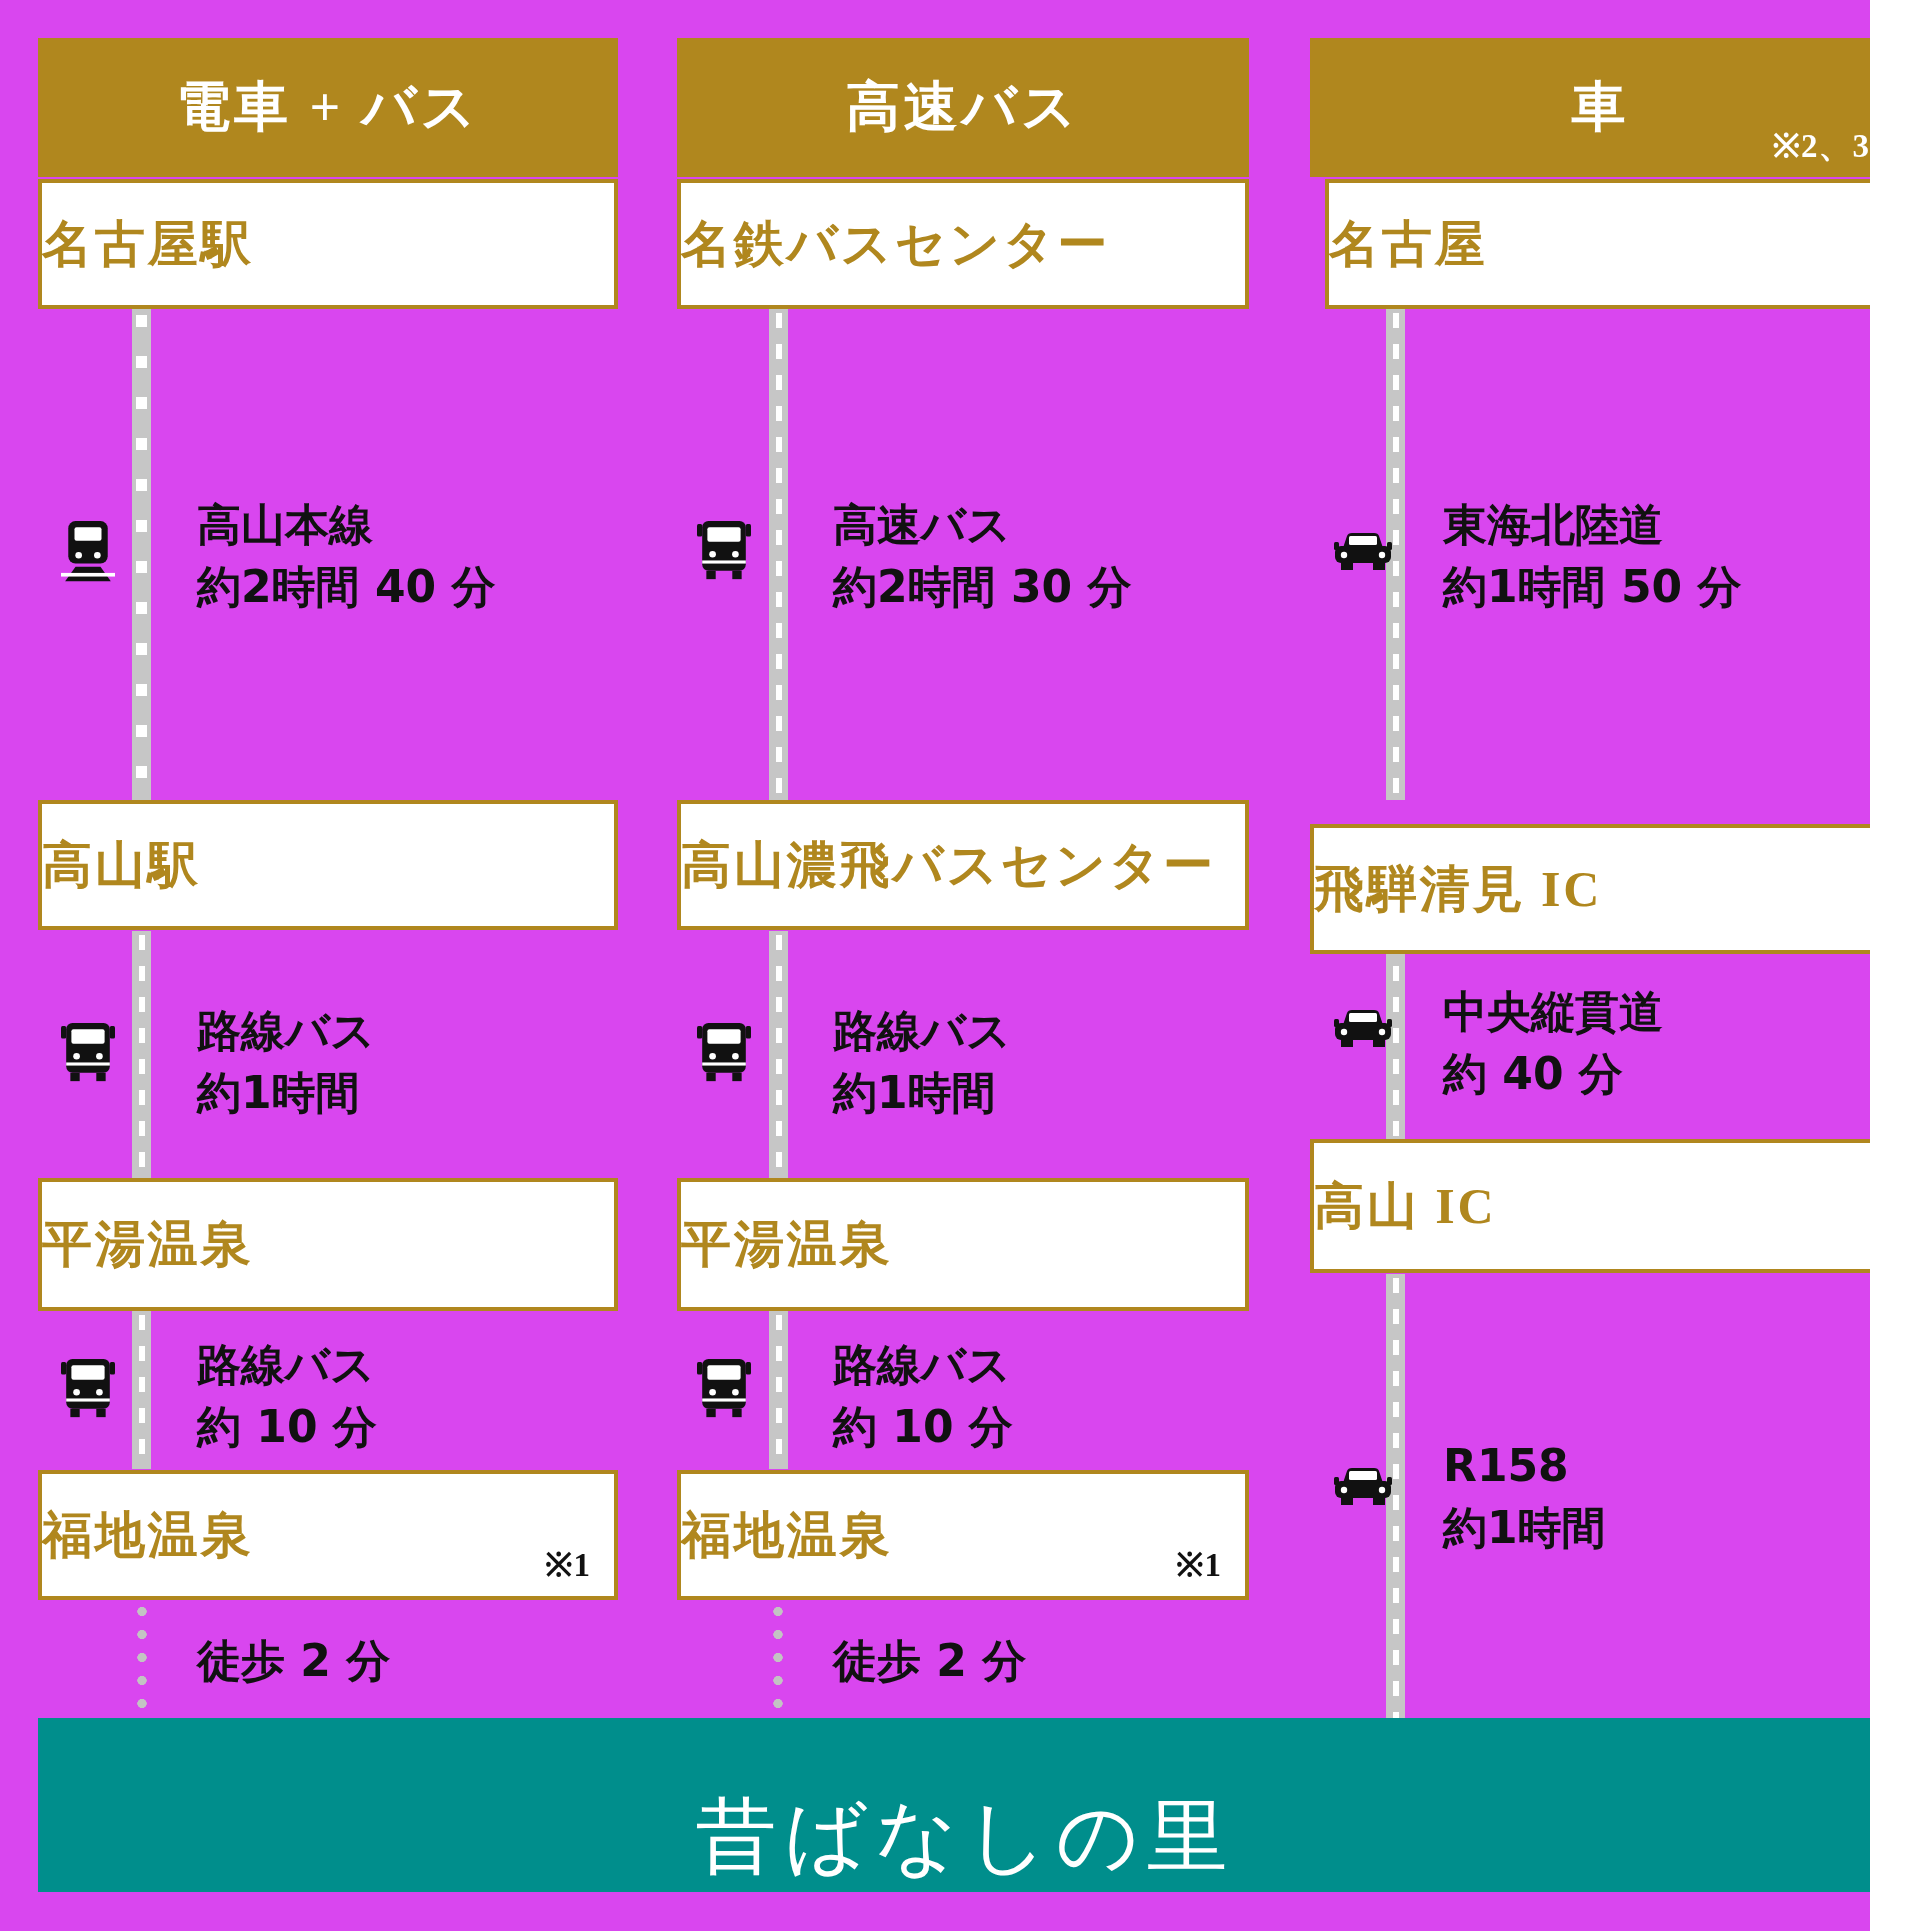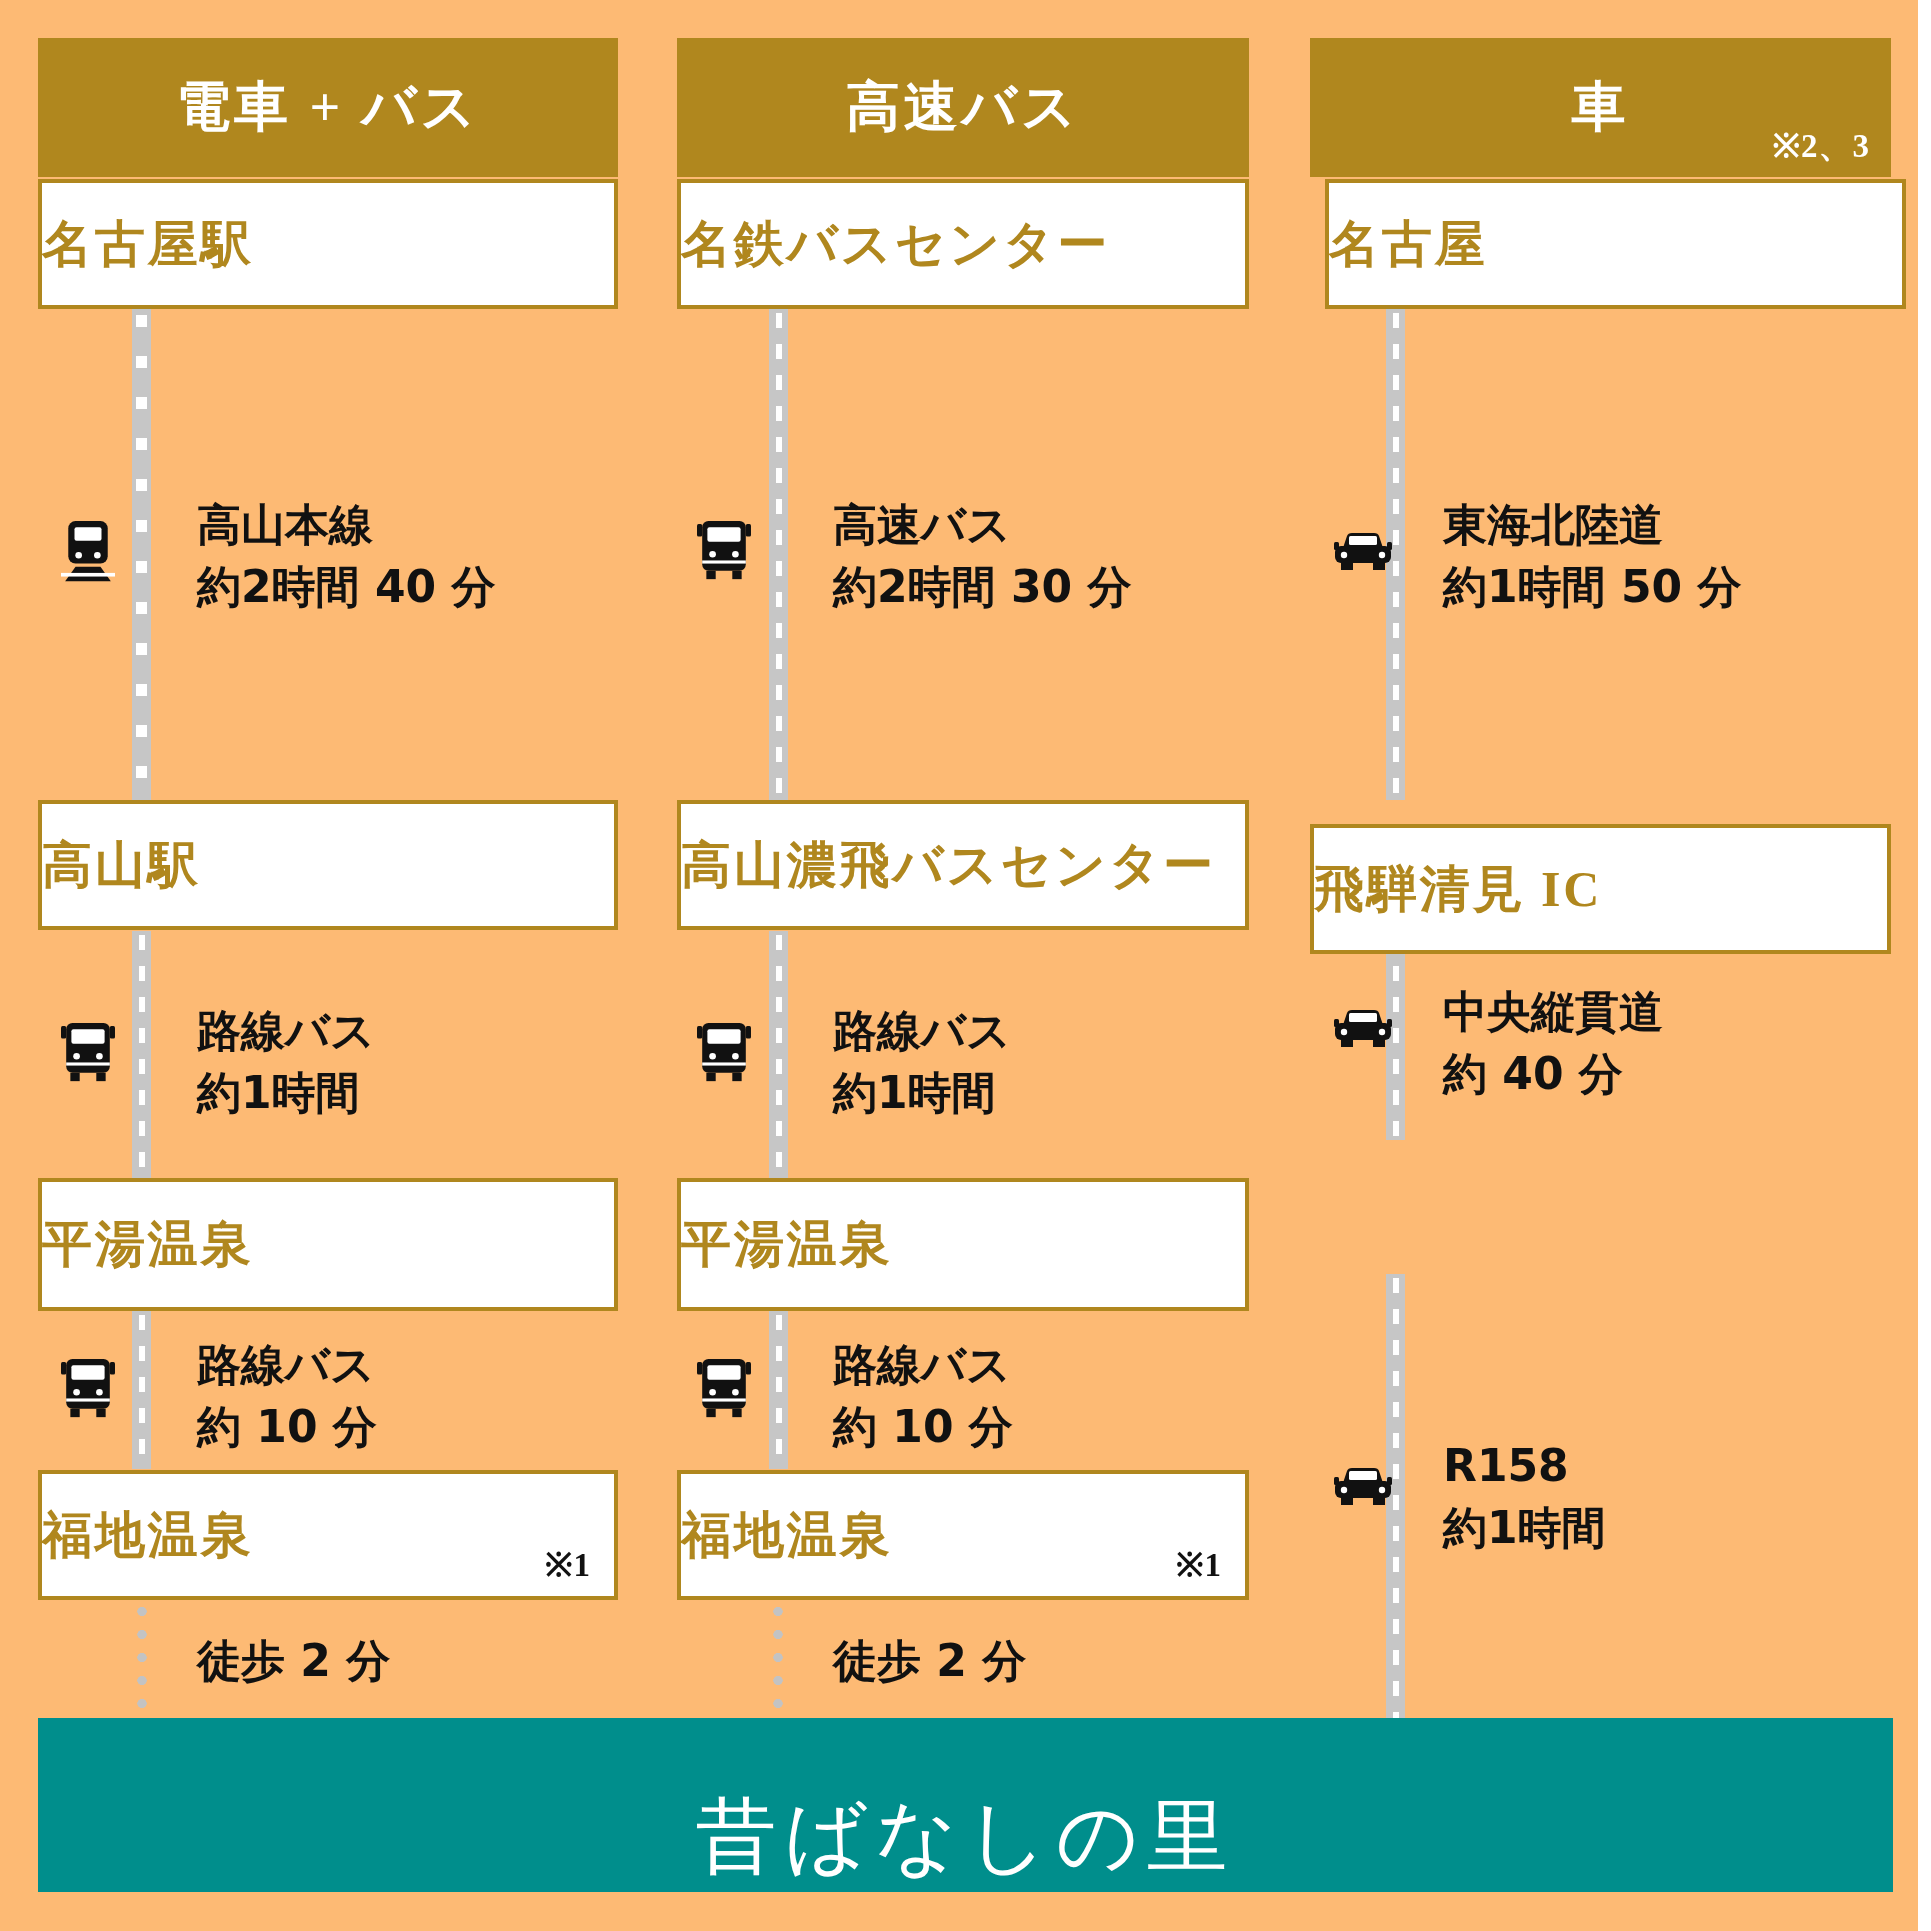--- a/index.html
+++ b/index.html
@@ -1,17 +1,17 @@
 <!DOCTYPE html>
 <html><head>
 <meta charset="utf-8">
 <style>
   html,body{margin:0;padding:0;background:#ffffff;}
-  .page{position:relative;width:1870px;height:1931px;background:#fdba74;overflow:hidden;
-        font-family:"Liberation Sans","DejaVu Sans",sans-serif;padding-left:48px;}
+  .page{position:relative;width:1870px;height:1931px;background:#d946ef;overflow:hidden;
+        font-family:"Liberation Sans","DejaVu Sans",sans-serif;}
 
   
   .hdr{position:absolute;top:38px;height:139px;background:#B0871E;color:#ffffff;
        display:flex;align-items:center;justify-content:center;
        font-family:"Liberation Serif","DejaVu Serif",serif;
        font-size:54px;font-weight:600;letter-spacing:3.9px;}
   .hdr-note{position:absolute;right:21px;bottom:7.7px;font-size:33px;letter-spacing:1px;
             font-weight:600;color:#ffffff;
             font-family:"Liberation Serif","DejaVu Serif",serif;}
 
@@ -219,20 +219,23 @@
 
   <div class="line road" style="left:1386px;top:309px;height:491px;"></div>
   <div class="line road" style="left:1386px;top:931px;height:209px;"></div>
   <div class="line road" style="left:1386px;top:1274px;height:444px;"></div>
 
   <div class="stop" style="left:1310px;top:179px;width:581px;height:130px;margin-left:15px;">
     <span>名古屋</span>
   </div>
   <div class="stop" style="left:1310px;top:800px;width:581px;height:130px;margin-top:24px;">
     <span>飛騨清見 IC</span>
+  </div>
+  <div class="stop" style="left:1310px;top:1139px;width:581px;height:134px;">
+    <span>高山 IC</span>
   </div>
 
   <div class="micon" style="left:1334px;top:533px;width:58px;">
     <svg viewBox="0 0 58 40" xmlns="http://www.w3.org/2000/svg">
       <rect x="0" y="9" width="5" height="8" rx="1.5" fill="#111"></rect>
       <rect x="53" y="9" width="5" height="8" rx="1.5" fill="#111"></rect>
       <path d="M9 15 L13 3 Q14 0 18 0 L40 0 Q44 0 45 3 L49 15 Z" fill="#111"></path>
       <rect x="15" y="3" width="28" height="9" rx="1.5" fill="#fff"></rect>
       <rect x="1" y="13" width="56" height="17" rx="6" fill="#111"></rect>
       <circle cx="10" cy="22" r="3.2" fill="#fff"></circle>

